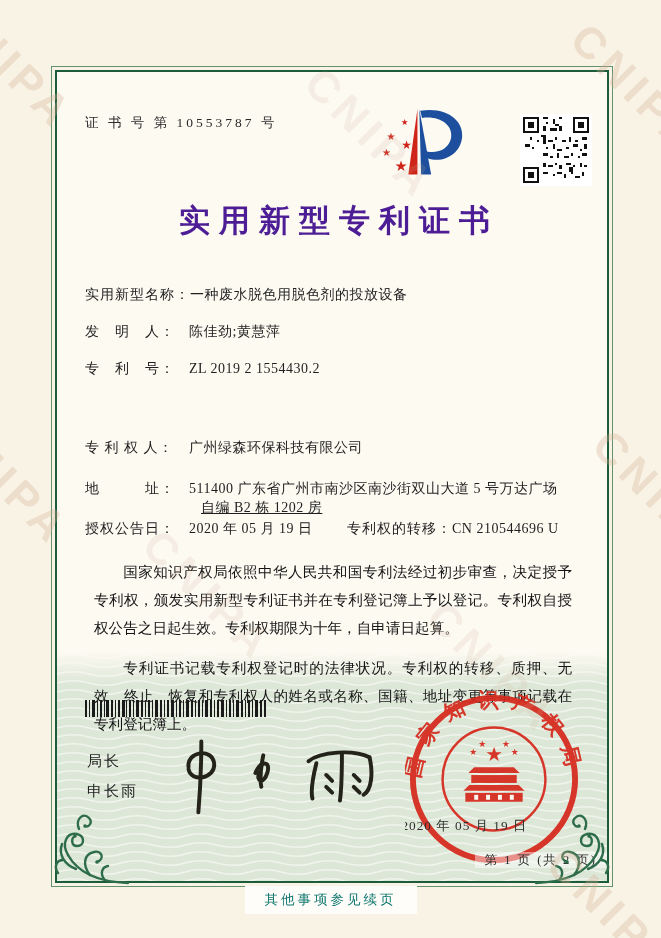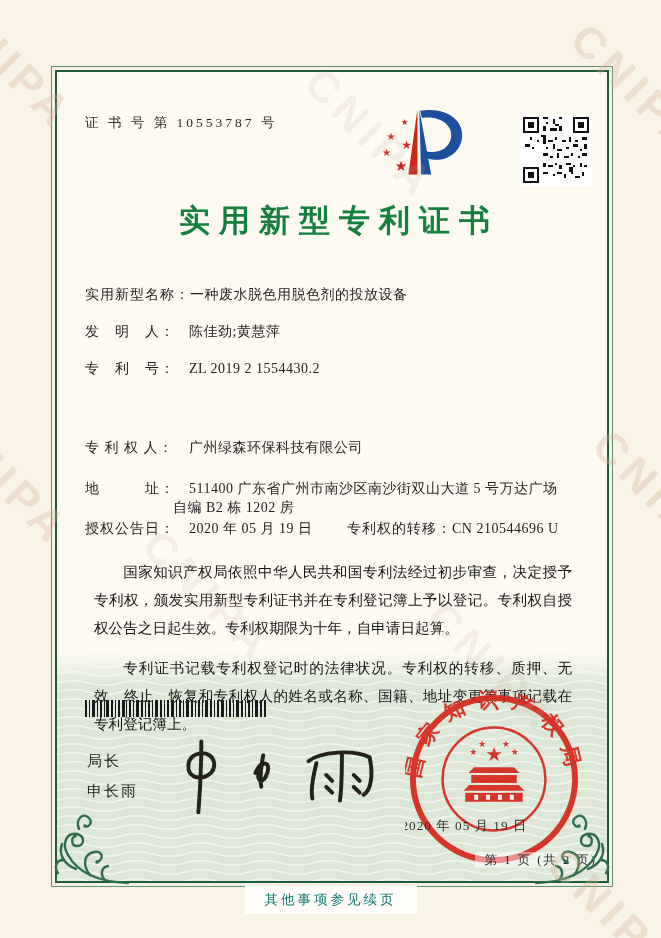--- a/index.html
+++ b/index.html
@@ -17,26 +17,26 @@
   .inner{position:absolute;inset:0;z-index:3;}
   
   .band{position:absolute;left:0;right:0;bottom:0;height:230px;z-index:0;}
   .band-fade{position:absolute;left:0;right:0;top:0;height:34px;
              background:linear-gradient(#fdfaf2,rgba(253,250,242,0));}
   
   .cert-no{position:absolute;left:28px;top:42px;font-size:13.5px;letter-spacing:3px;color:#2b2b2b;}
   .logo{position:absolute;left:287px;top:26px;width:136px;height:82px;}
   .qr{position:absolute;left:463px;top:42px;width:66px;height:66px;background:#fff;padding:3px;}
   .title{position:absolute;left:14px;right:0;top:128px;text-align:center;
-         font-size:31px;font-weight:bold;letter-spacing:9px;color:#15803d;}
+         font-size:31px;font-weight:bold;letter-spacing:9px;color:#4c1d95;}
   
   .field{position:absolute;left:28px;font-size:14px;line-height:1.5;white-space:nowrap;}
   .flabel{display:inline-block;min-width:104px;letter-spacing:1px;}
   .fvalue{letter-spacing:0.5px;}
-  .addr2{position:absolute;left:116px;font-size:14px;letter-spacing:0.5px;}
+  .addr2{position:absolute;left:144px;font-size:14px;letter-spacing:0.5px;text-decoration:underline;}
   
   .paras{position:absolute;left:25px;top:474px;width:502px;font-size:14.6px;
          line-height:1.92;text-align:justify;color:#141414;}
   .paras p{margin:12px;text-indent:2em;}
   
   .barcode{position:absolute;left:28px;top:628px;width:182px;height:17px;}
   .sig-label{position:absolute;left:30px;font-size:15px;letter-spacing:2px;color:#222;
              font-family:"Liberation Sans","DejaVu Sans",sans-serif;}
   .signature{position:absolute;left:104px;top:656px;width:236px;height:92px;}
   .seal{position:absolute;left:348px;top:618px;width:178px;height:178px;}

